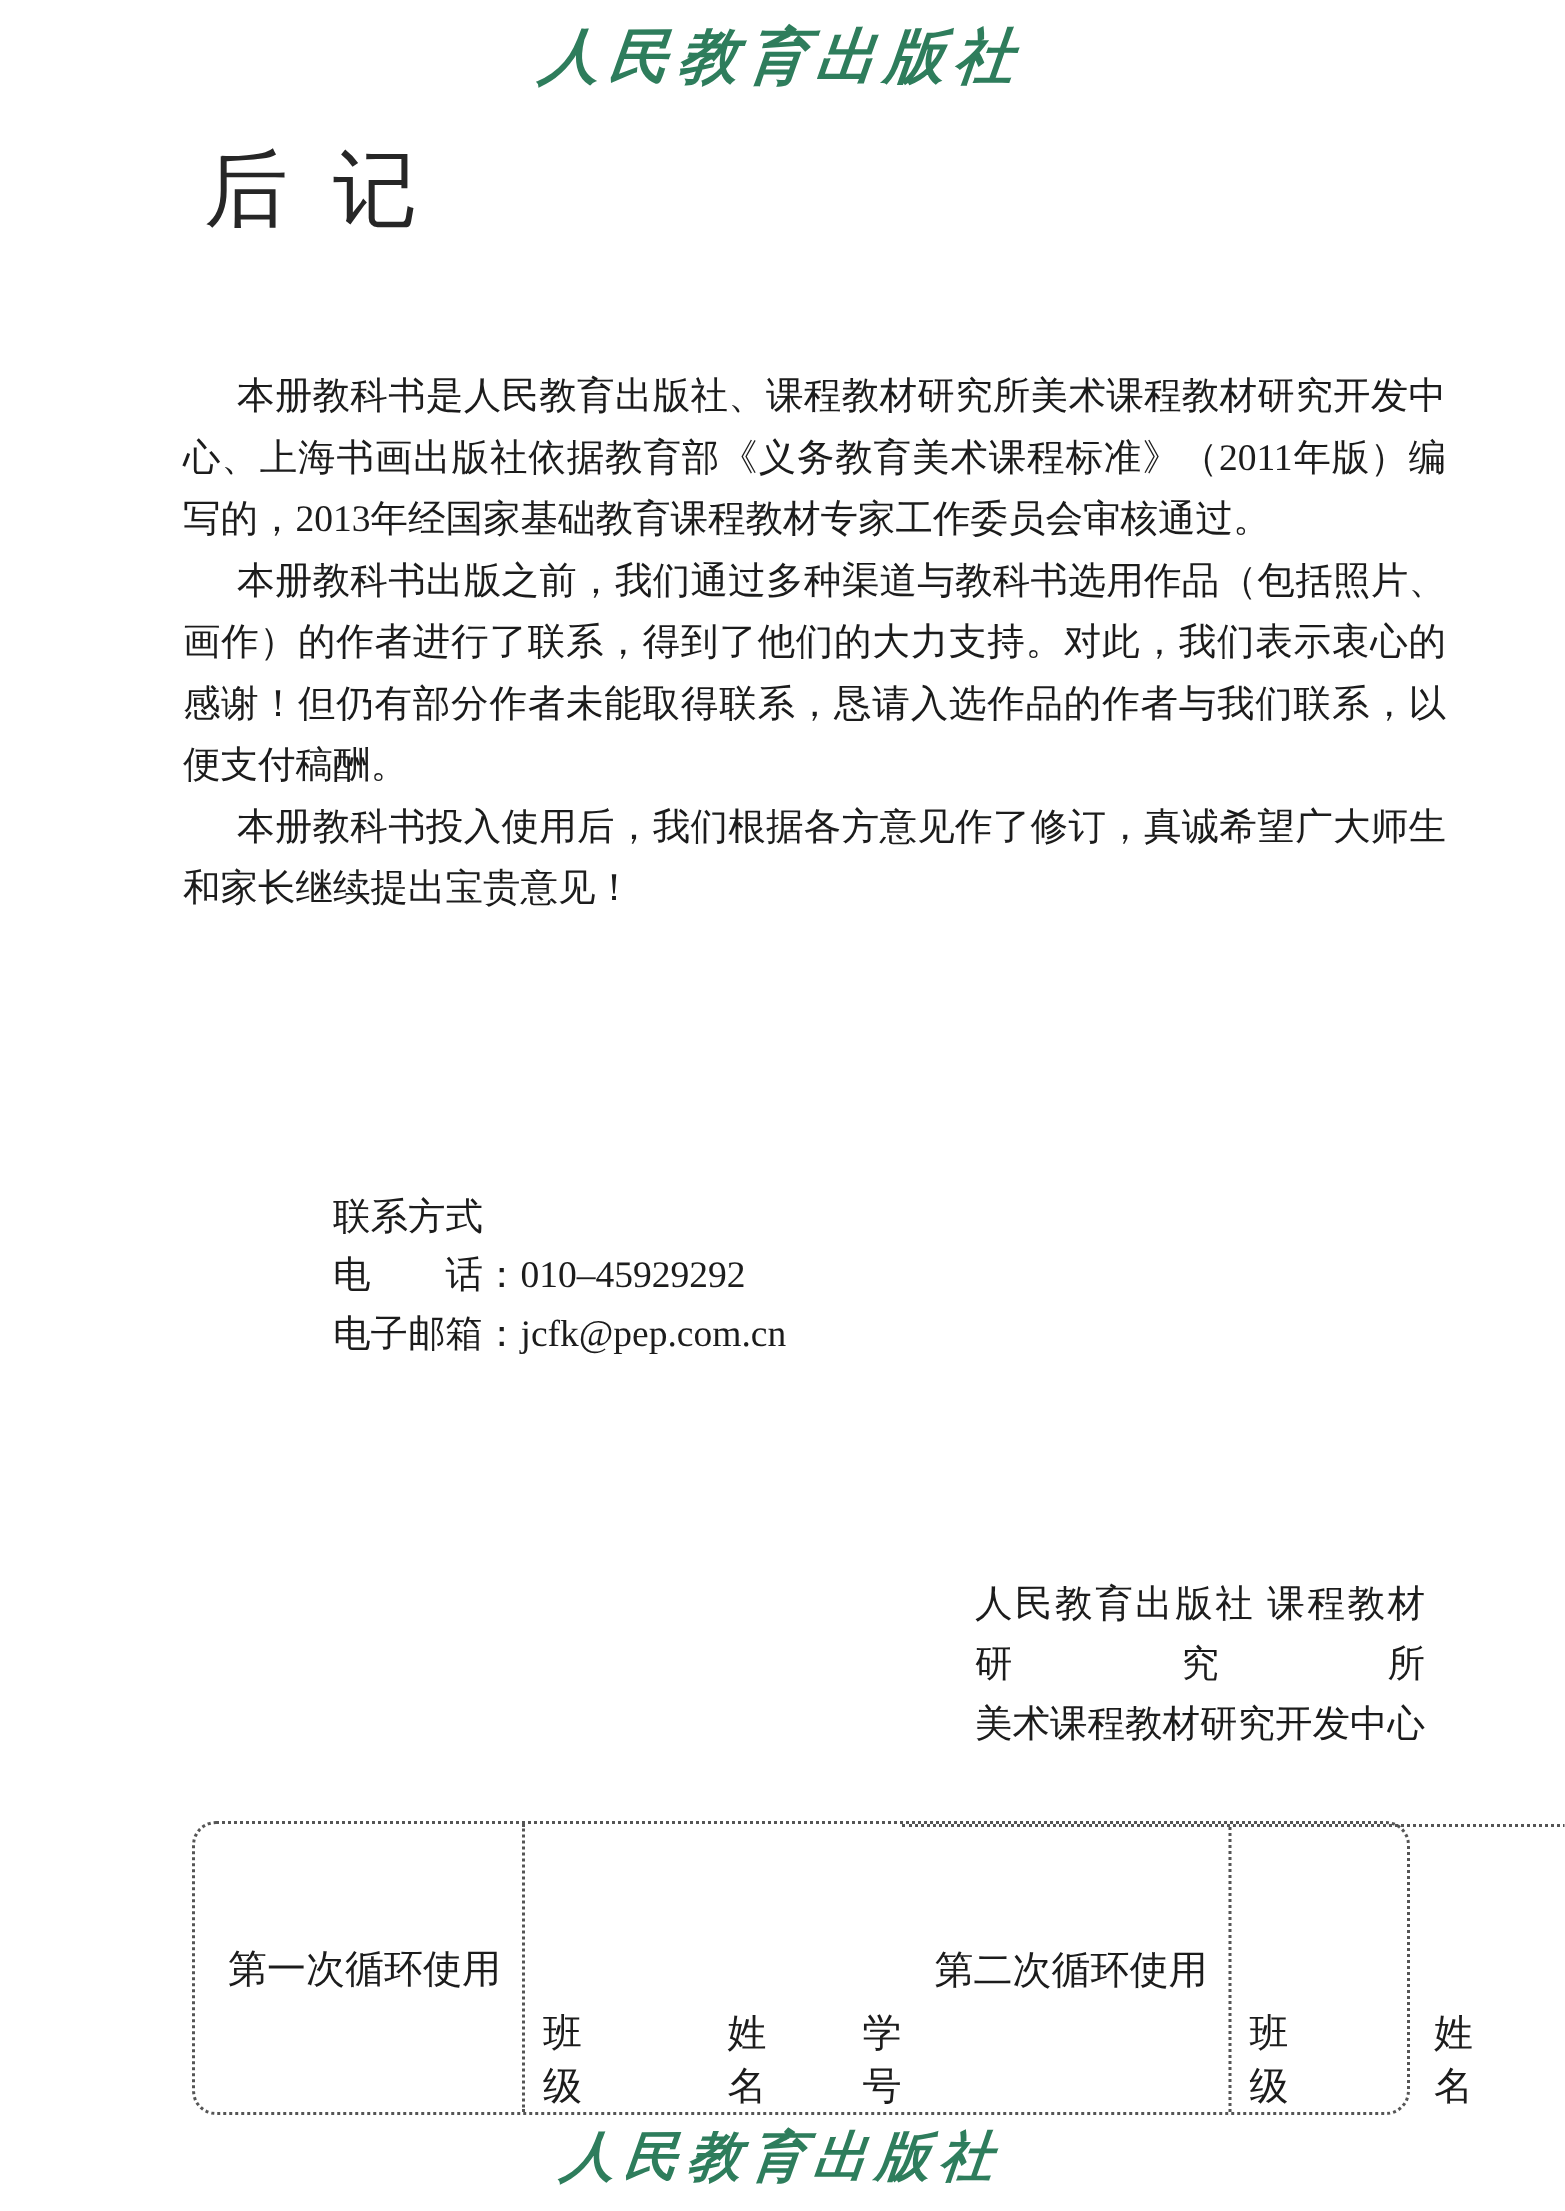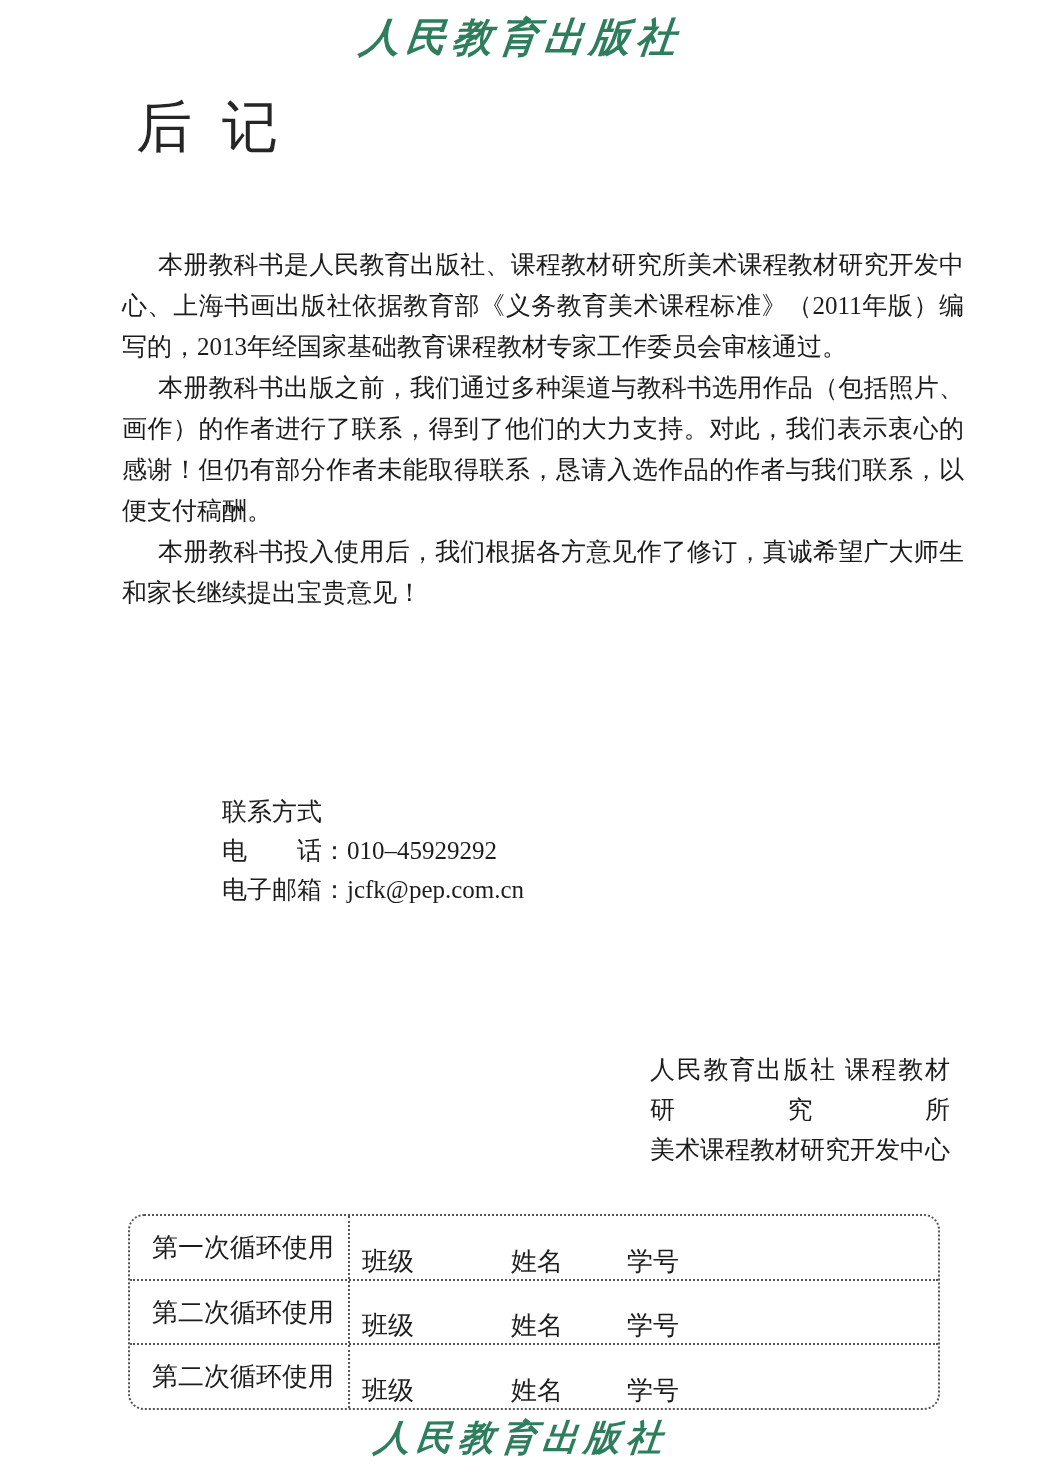--- a/index.html
+++ b/index.html
@@ -83,21 +83,21 @@
   
   .recycle-table {
     position: absolute;
     left: 128px;
     top: 1214px;
     width: 812px;
     height: 196px;
     border: 2px dotted #555;
     border-radius: 16px;
     display: flex;
-    flex-direction: column;
+    flex-direction: row;
     box-sizing: border-box;
   }
   .recycle-row {
     flex: 1;
     display: flex;
     align-items: stretch;
   }
   .recycle-row + .recycle-row { border-top: 2px dotted #555; }
   .cycle-cell {
     width: 220px;

